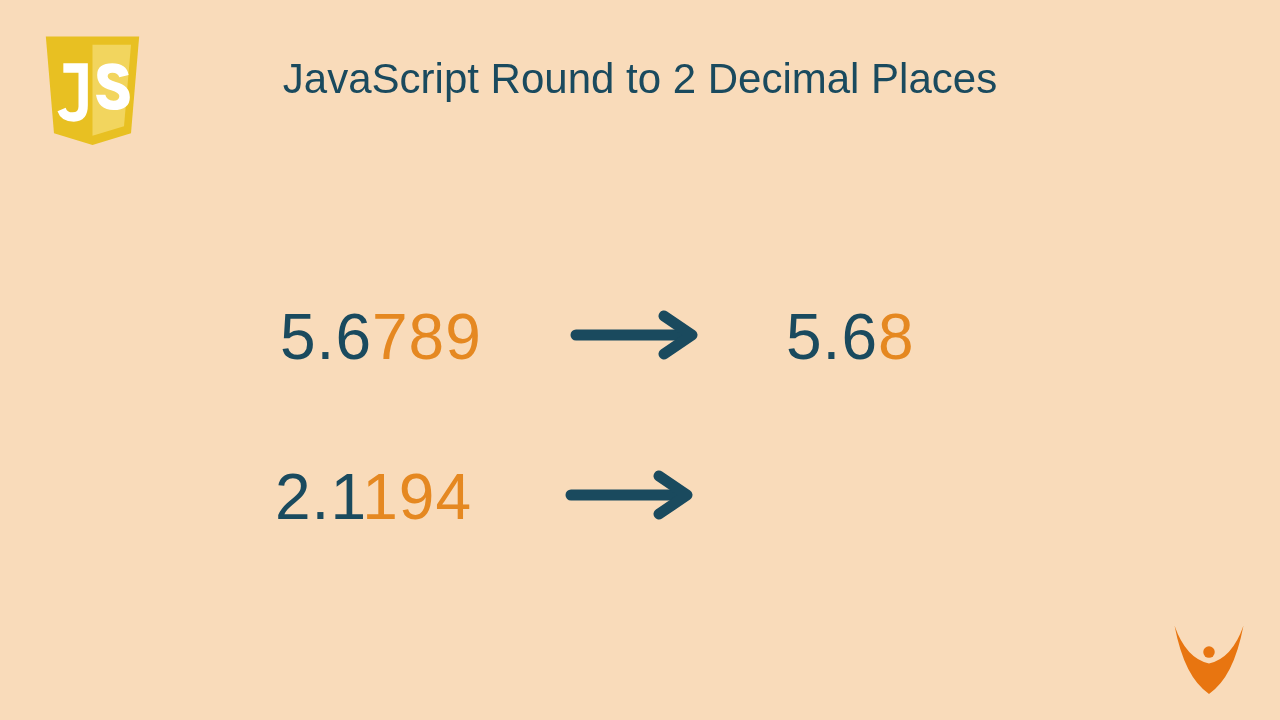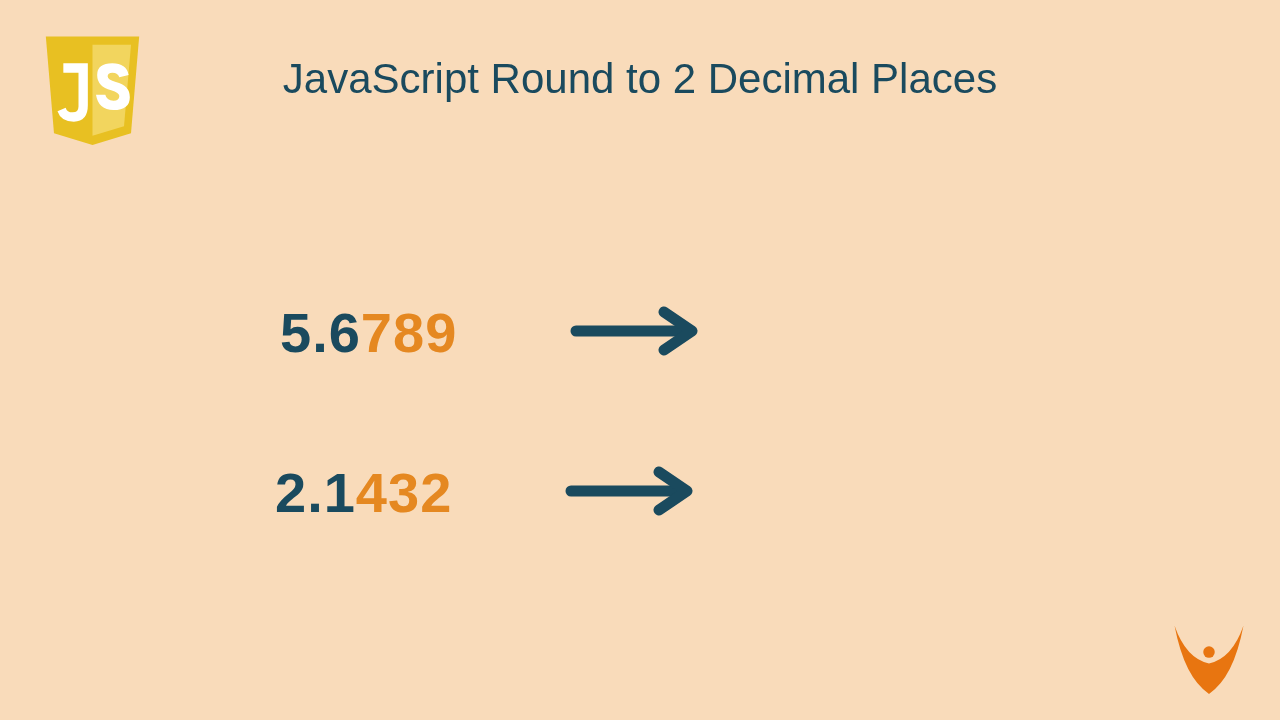--- a/index.html
+++ b/index.html
@@ -30,22 +30,22 @@
   }
   .example-row {
     position: absolute;
     display: flex;
     align-items: center;
     gap: 60px;
   }
   .row1 { top: 300px; left: 280px; }
   .row2 { top: 460px; left: 275px; }
   .num-display {
-    font-size: 56px;
-    font-weight: 700;
+    font-size: 64px;
+    font-weight: 400;
     letter-spacing: 1px;
   }
   .dark { color: #1a4a5e; }
   .orange { color: #e58821; }
   .arrow {
     color: #1a4a5e;
   }
   .input-num { width: 230px; }
   .output-num { text-align: left; }
   .spacer-sm { display: inline-block; width: 26px; }
@@ -74,25 +74,28 @@
 <div class="example-row row1">
   <div class="num-display input-num">
     <span class="dark">5.6</span><span class="orange">789</span>
   </div>
   <div class="arrow">
     <svg width="130" height="50" viewBox="0 0 130 50">
       <line x1="6" y1="25" x2="110" y2="25" stroke="#1a4a5e" stroke-width="11" stroke-linecap="round"></line>
       <path d="M 94 6 L 122 25 L 94 44" fill="none" stroke="#1a4a5e" stroke-width="11" stroke-linecap="round" stroke-linejoin="round"></path>
     </svg>
   </div>
+  <div class="num-display output-num">
+    <span class="spacer-sm"></span><span class="dark">5.6</span><span class="orange">8</span>
+  </div>
 </div>
 
 <div class="example-row row2">
   <div class="num-display input-num">
-    <span class="dark">2.1</span><span class="orange">432</span>
+    <span class="dark">2.1</span><span class="orange">194</span>
   </div>
   <div class="arrow">
     <svg width="130" height="50" viewBox="0 0 130 50">
       <line x1="6" y1="25" x2="110" y2="25" stroke="#1a4a5e" stroke-width="11" stroke-linecap="round"></line>
       <path d="M 94 6 L 122 25 L 94 44" fill="none" stroke="#1a4a5e" stroke-width="11" stroke-linecap="round" stroke-linejoin="round"></path>
     </svg>
   </div>
 </div>
 
 <div class="person-logo">

